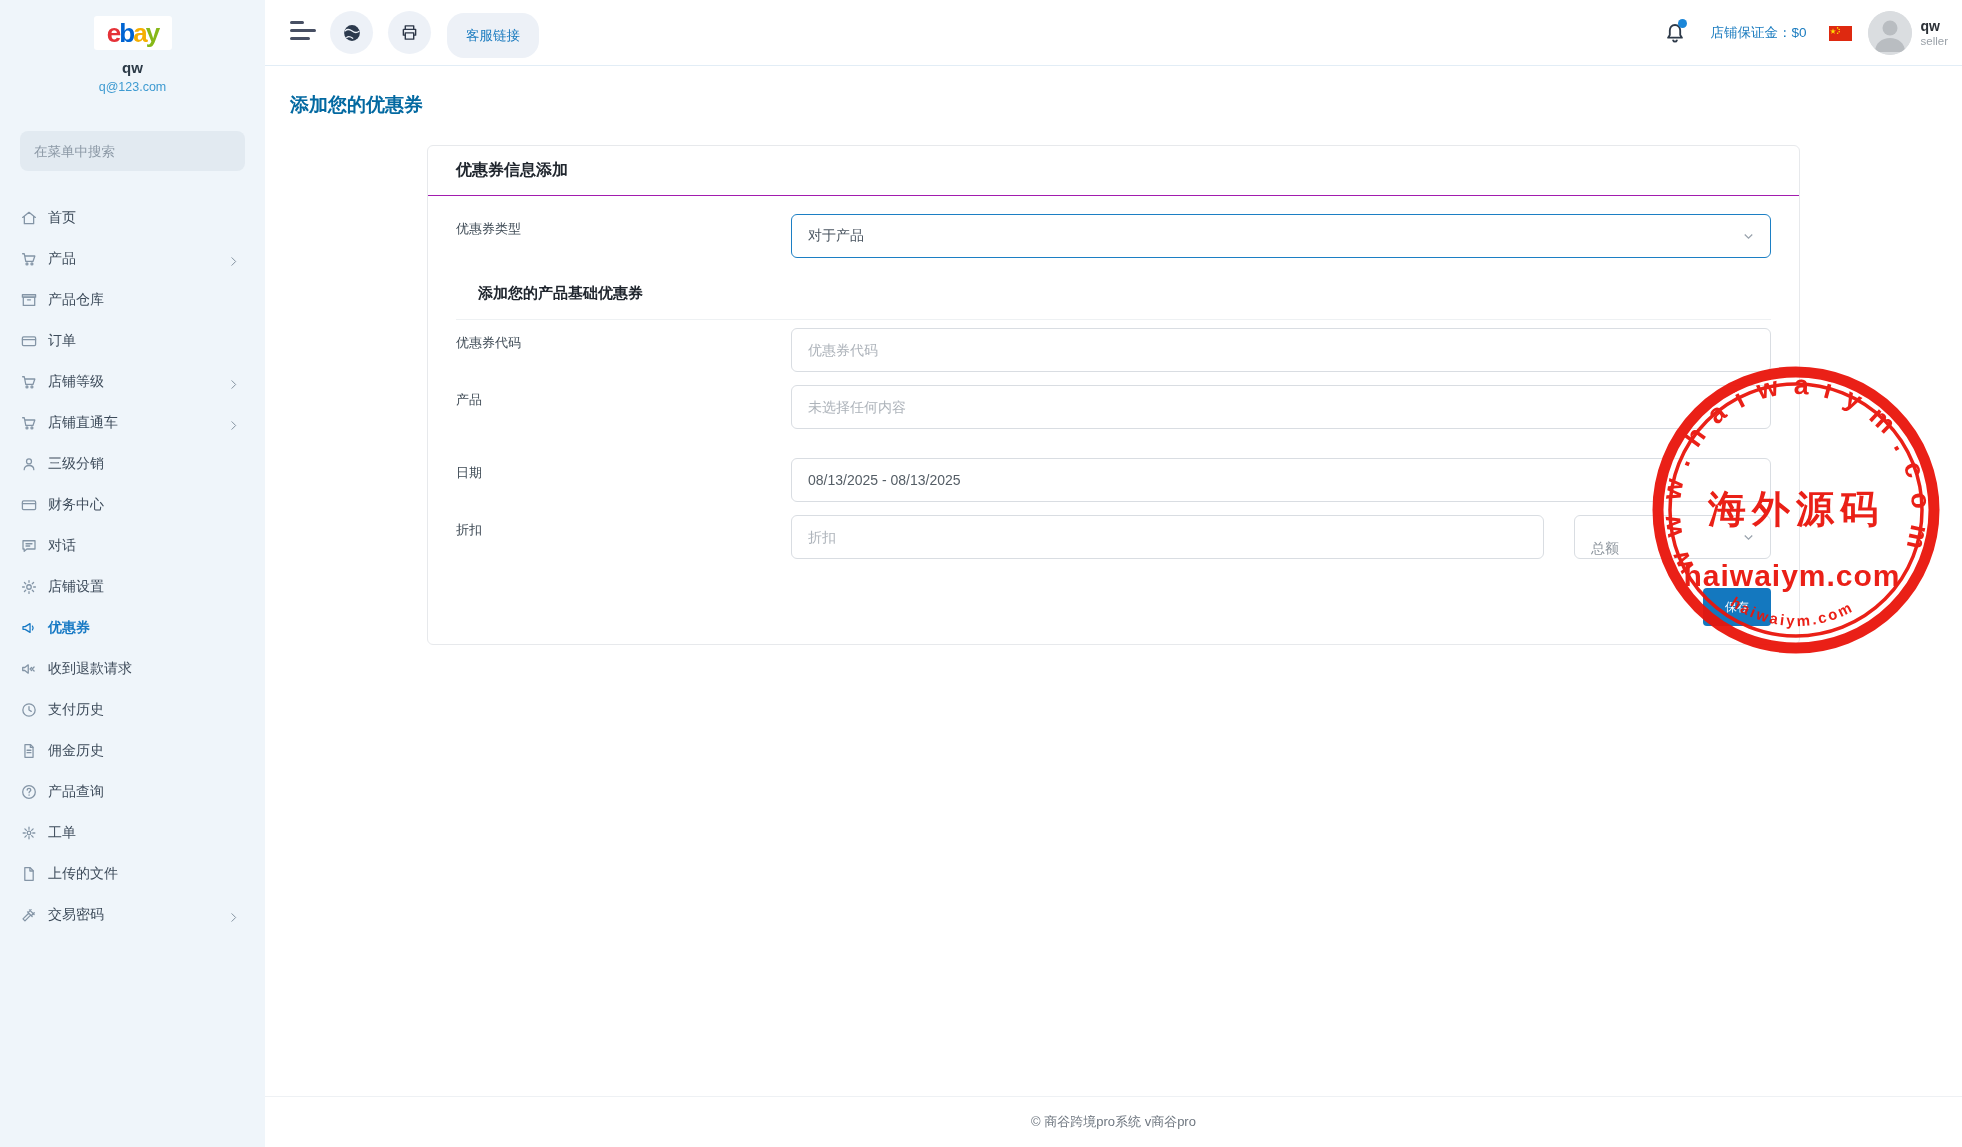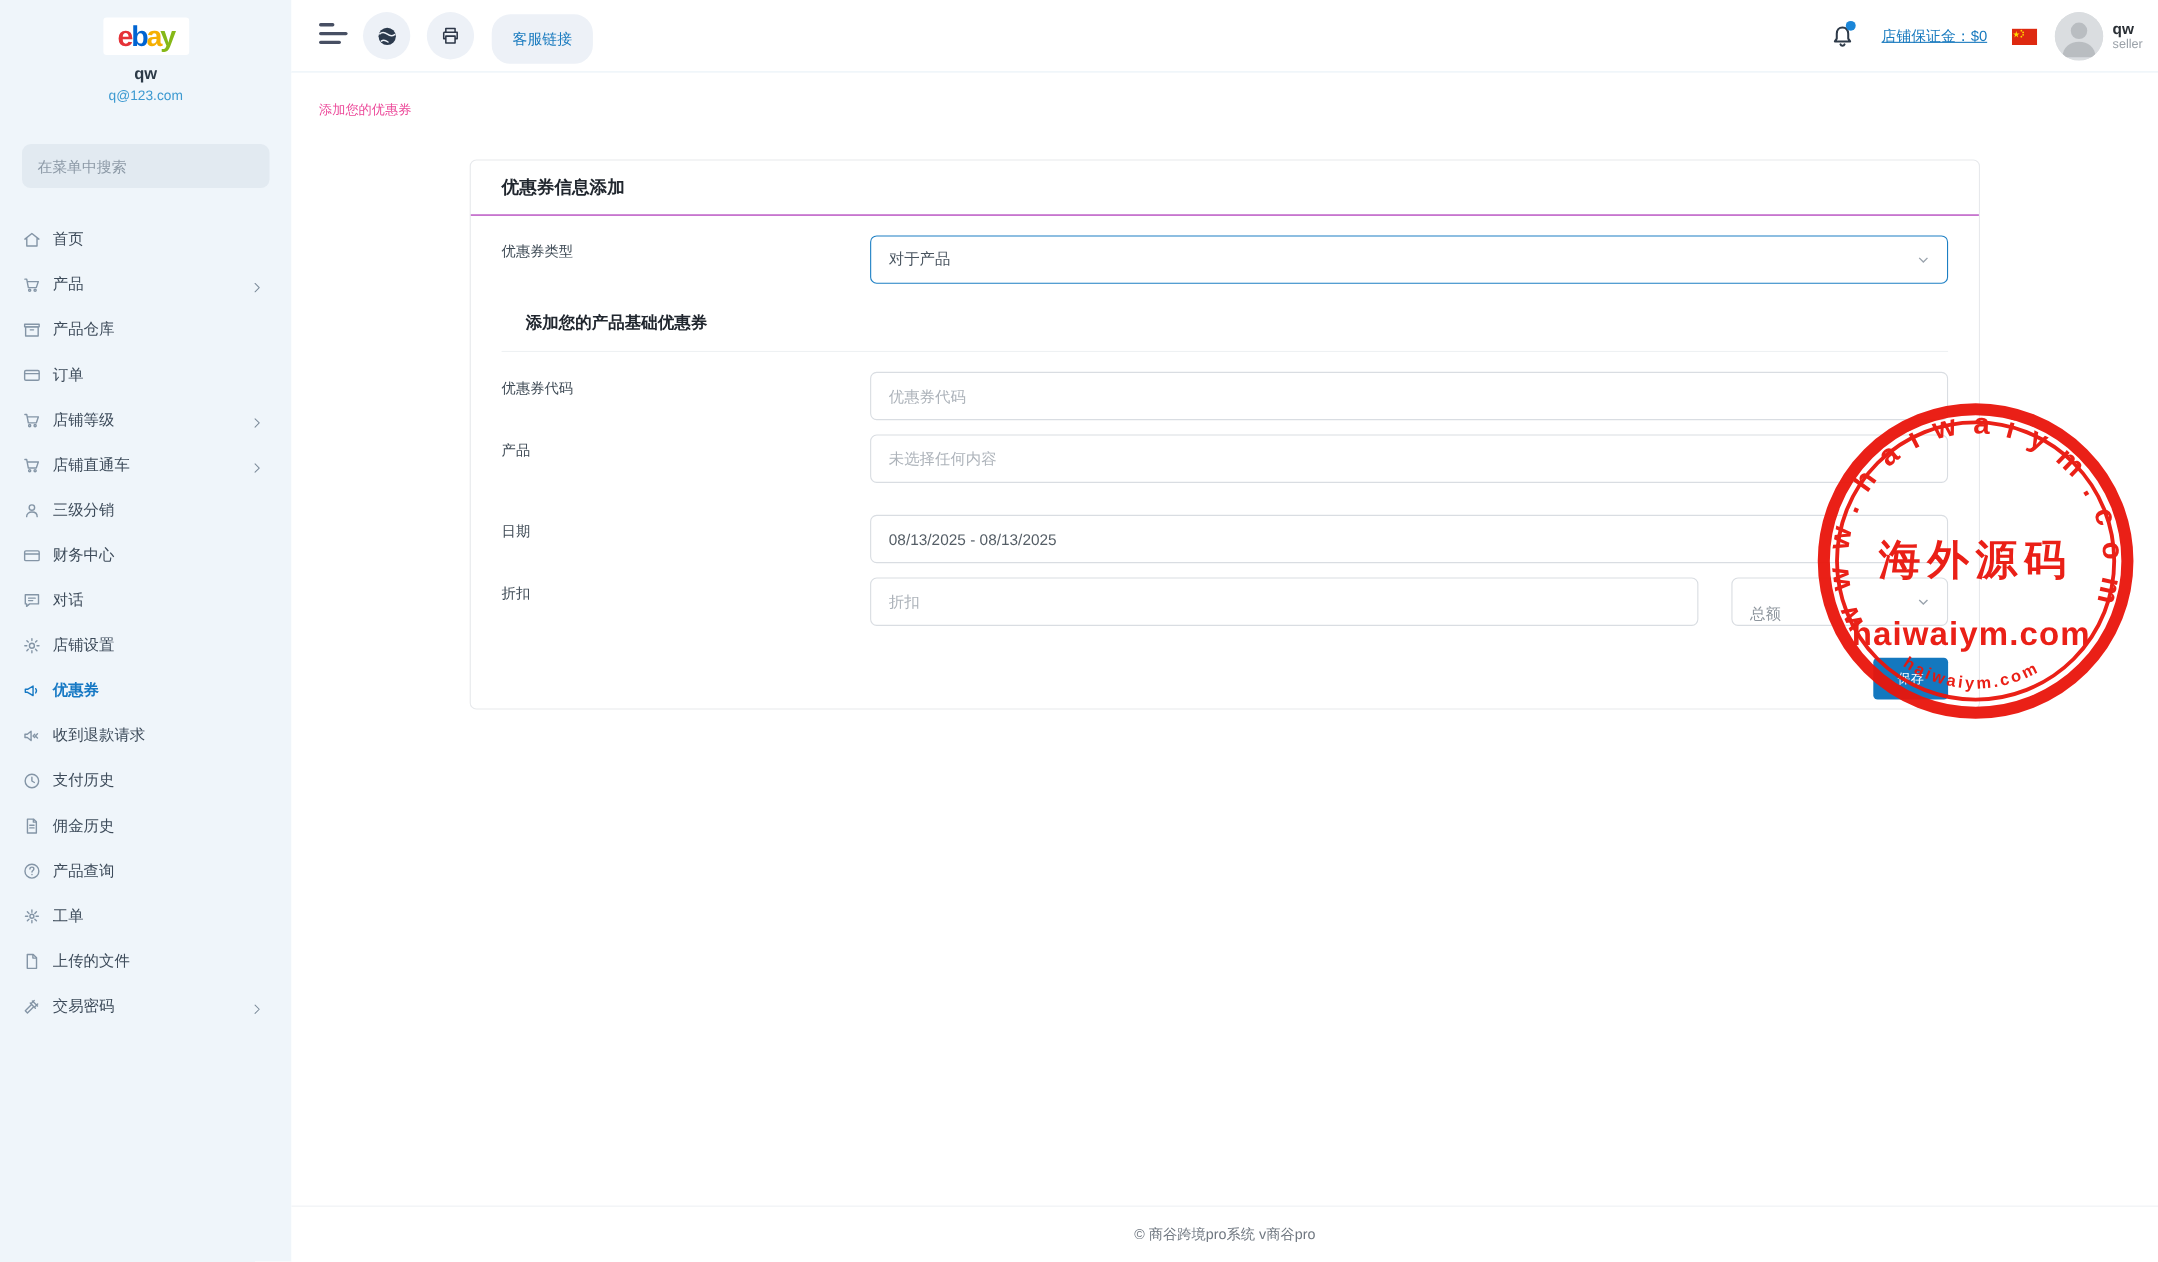--- a/index.html
+++ b/index.html
@@ -36,49 +36,49 @@
   .hamburger i { display:block; height:3px; background:#474f63; border-radius:2px; margin-bottom:5px; }
   .hamburger i:nth-child(1){ width:14px; } .hamburger i:nth-child(2){ width:26px; } .hamburger i:nth-child(3){ width:20px; }
   .tb-circle { position:absolute; top:11px; width:43px; height:43px; border-radius:50%;
     background:#edf1f7; display:flex; align-items:center; justify-content:center; cursor:pointer; }
   .tb-globe { left:65px; } .tb-print { left:123px; }
   .tb-pill { position:absolute; left:182px; top:13px; height:45px; padding:0 19px; border-radius:17px;
     background:#edf1f7; display:flex; align-items:center; font-size:13.5px; color:#1a7bbf; cursor:pointer; }
   .tb-right { position:absolute; right:14px; top:0; height:66px; display:flex; align-items:center; }
   .bell-wrap { position:relative; width:26px; height:28px; cursor:pointer; }
   .bell-dot { position:absolute; right:1px; top:0px; width:9px; height:9px; border-radius:50%; background:#1b86d8; }
-  .deposit { font-size:13.5px; color:#1a7bbf; margin-left:22px; cursor:pointer; white-space:nowrap;text-decoration:underline; }
+  .deposit { font-size:13.5px; color:#1a7bbf; margin-left:22px; cursor:pointer; white-space:nowrap; }
   .flag { margin-left:22px; width:23px; height:15px; display:flex; cursor:default; }
   .avatar { margin-left:16px; width:44px; height:44px; border-radius:50%; overflow:hidden; background:#dadde0; flex:none; cursor:pointer; }
   .tb-name { margin-left:9px; line-height:1.2; }
   .tb-name .n { font-size:14px; font-weight:700; color:#2b3036; }
   .tb-name .r { font-size:11.5px; color:#9aa1a8; }
   
   .main { position:absolute; left:265px; top:66px; right:0; bottom:0; background:#fff; }
-  .page-title { position:absolute; left:25px; top:26px; font-size:12px; font-weight:400; color:#ec4899; }
+  .page-title { position:absolute; left:25px; top:26px; font-size:19px; font-weight:700; color:#0369a1; }
   .card { position:absolute; left:162px; top:79px; width:1373px; height:500px; background:#fff;
     border:1px solid #e7e9ec; border-radius:6px; }
   .card-header { height:50px; padding:0 28px; display:flex; align-items:center;
     border-bottom:1px solid #a21caf; font-size:16px; font-weight:700; color:#20262e; }
   .card-body { padding:18px 28px 0; }
   .frow { display:flex; }
   .frow .lbl { width:335px; font-size:13px; color:#3e4a55; padding-top:6px; flex:none; }
   .frow .fld { flex:1; position:relative; }
   .input, .selectbox { width:100%; height:44px; border:1px solid #d9dde2; border-radius:6px;
     padding:0 16px; font-size:14px; color:#555e66; background:#fff; font-family:inherit; outline:none; }
   .input::placeholder { color:#adb3ba; }
   .selectbox { display:flex; align-items:center; cursor:pointer; position:relative; }
   .selectbox .sel-text { color:#4a5560; }
   .selectbox.placeholder .sel-text { color:#8d959d; }
   .selectbox .chev { position:absolute; right:14px; top:50%; transform:translateY(-50%); color:#9aa3ad; display:flex; }
   .selectbox .chev svg { width:15px; height:15px; }
   .selectbox.focus { border-color:#1c7fc4; }
   .section-title { margin:26px 0 0 22px; font-size:15px; font-weight:700; color:#20262e; }
   .body-divider { border-top:1px solid #eef1f3; margin-top:16px; }
-  .mt8{margin-top:18px;} .mt13{margin-top:13px;} .mt29{margin-top:29px;}
+  .mt8{margin-top:8px;} .mt13{margin-top:13px;} .mt29{margin-top:29px;}
   .discount-wrap { display:flex; }
   .discount-wrap .input { flex:1; }
   .amount-sel { width:197px; margin-left:30px; flex:none;align-items:flex-end; }
   .save-row { display:flex; justify-content:flex-end; margin-top:29px; }
   .save-btn { min-width:68px; height:38px; border:none; border-radius:4px; background:#1478bf; color:#fff;
     font-size:12px; font-family:inherit; cursor:pointer; padding:0 18px; }
   .footer { position:absolute; left:0; right:0; bottom:0; height:51px; border-top:1px solid #eef1f4;
     display:flex; align-items:center; justify-content:center; font-size:13px; color:#6f7780; }
   
   .watermark { position:absolute; left:1646px; top:360px; width:300px; height:300px; z-index:100;

